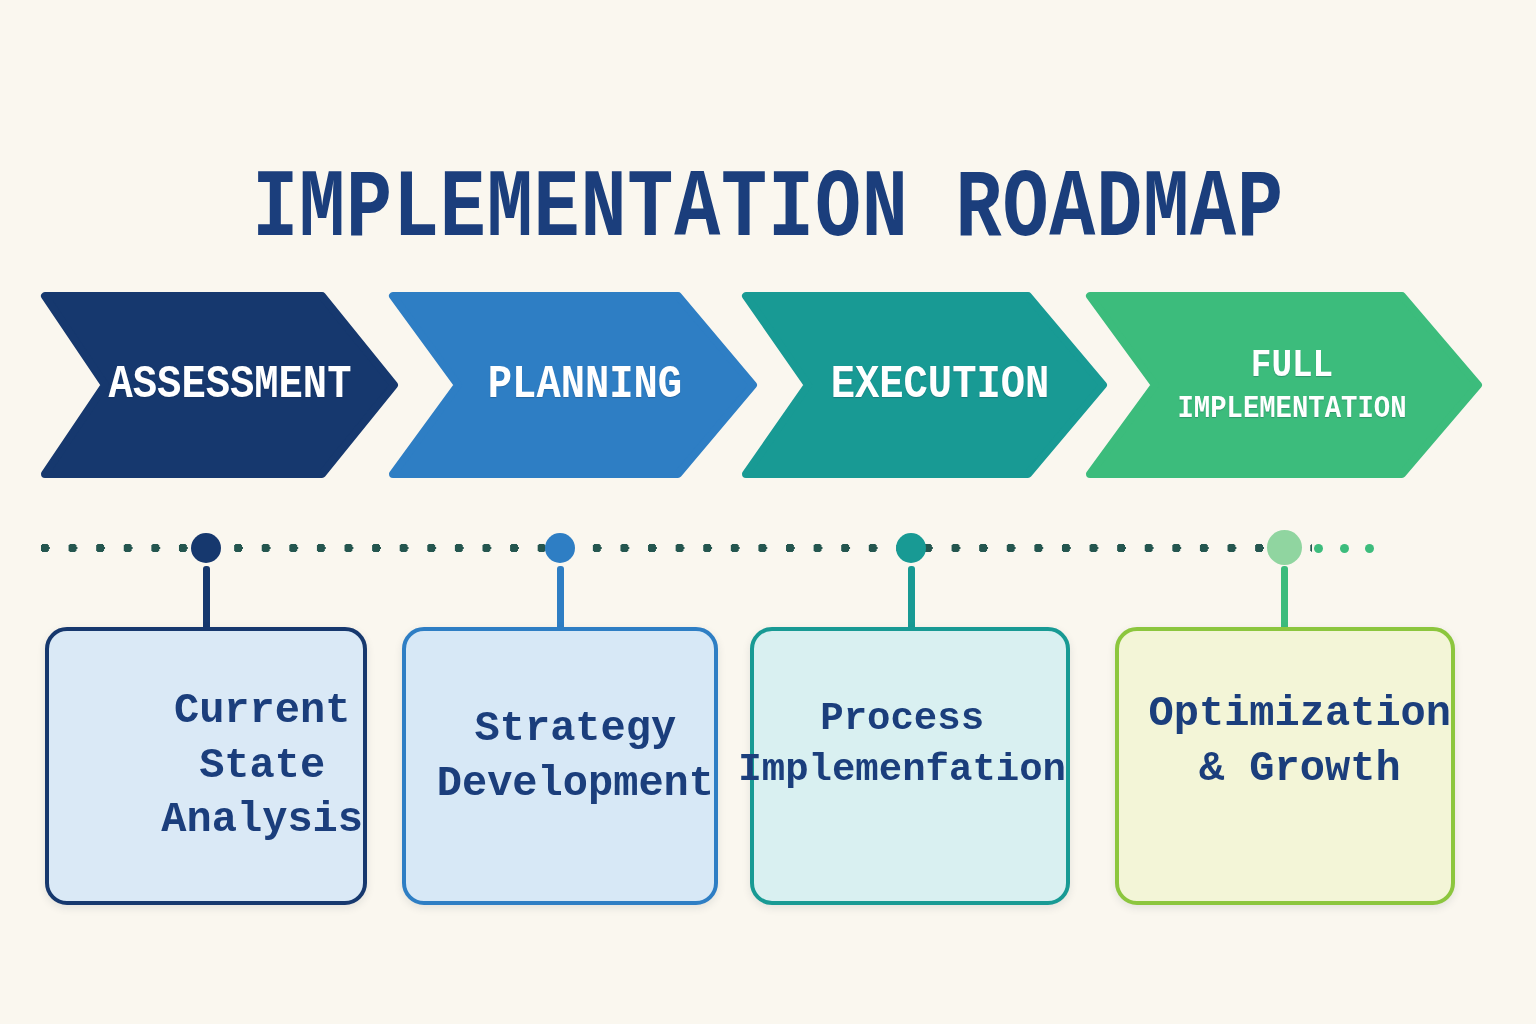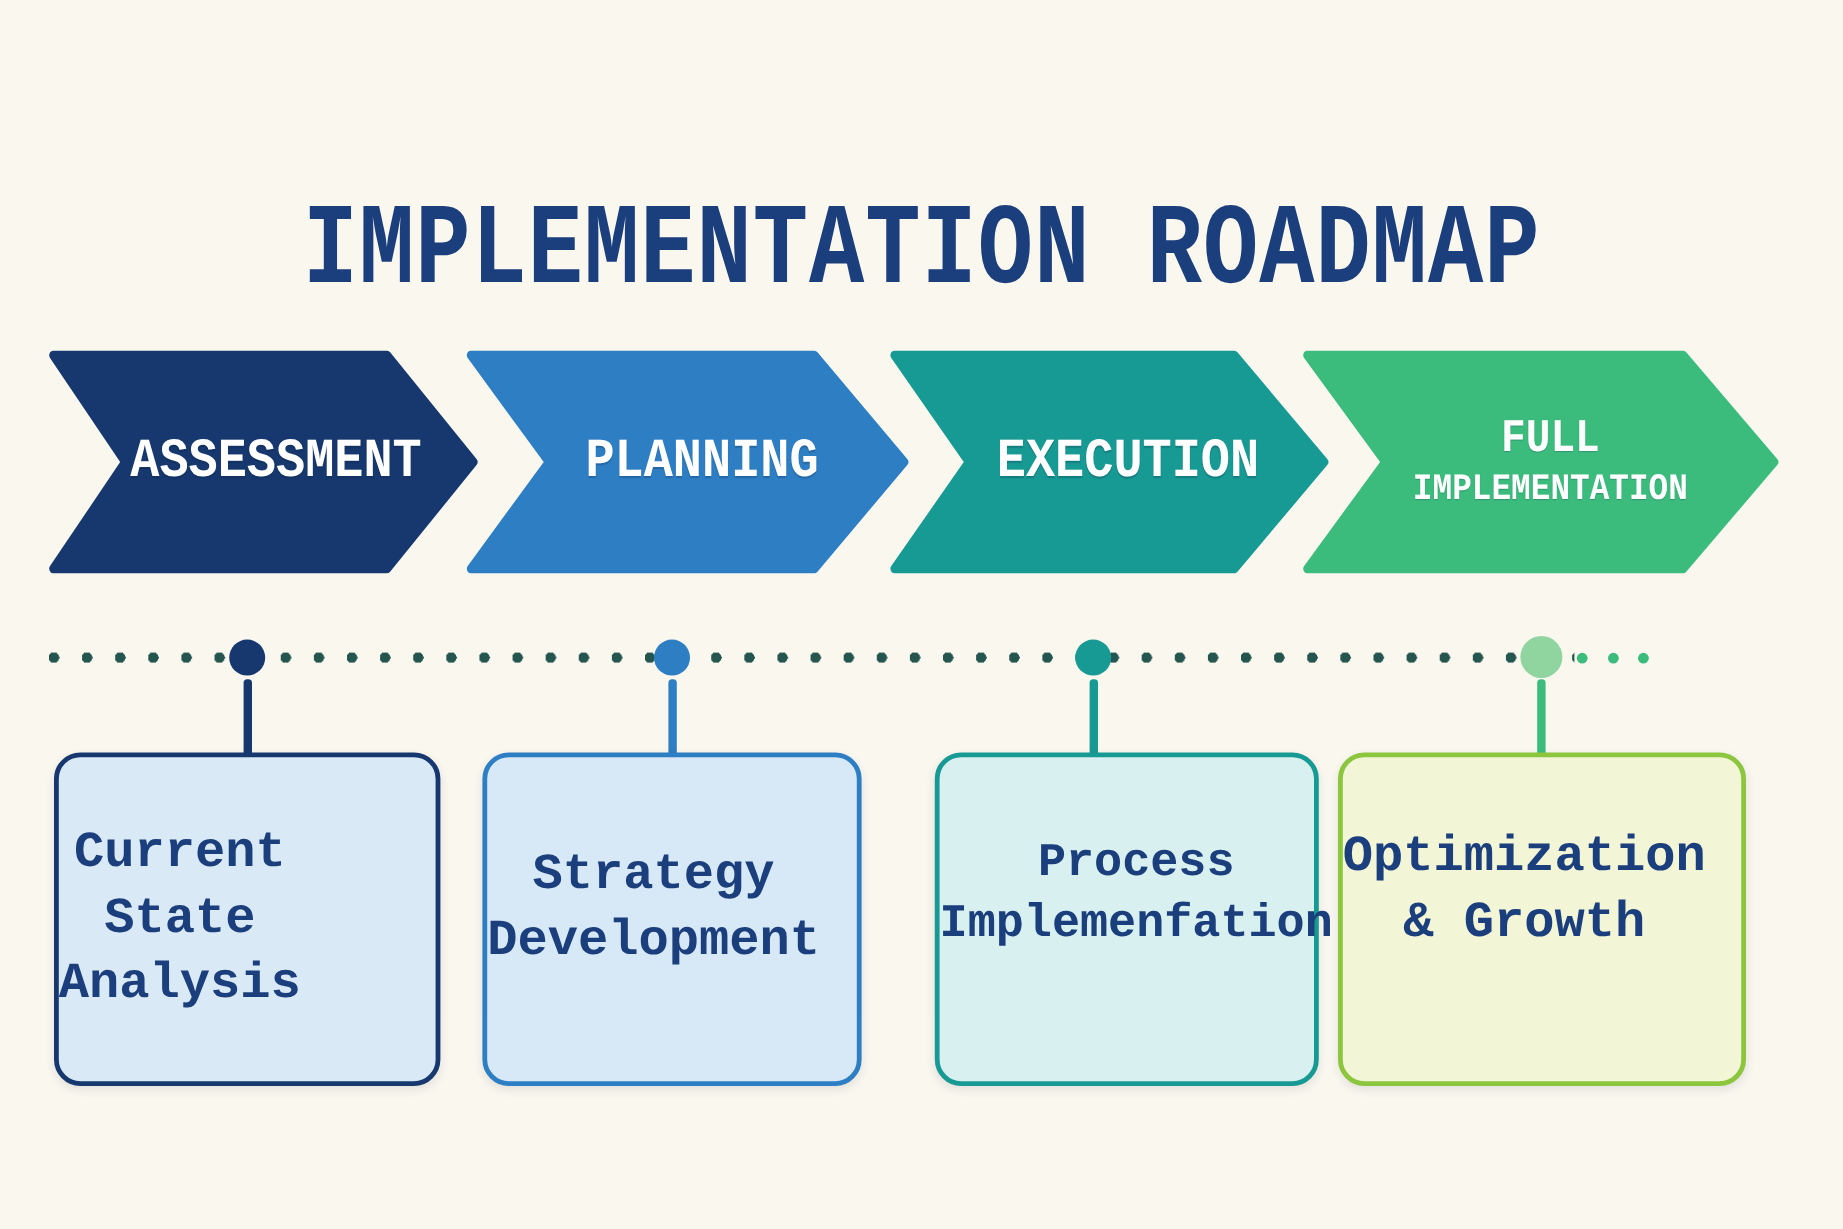--- a/index.html
+++ b/index.html
@@ -60,29 +60,29 @@
   .stem{position:absolute;top:566px;height:64px;width:7px;border-radius:3px;}
   .s1{left:203px;background:var(--stage1_main);}
   .s2{left:557px;background:var(--stage2_main);}
   .s3{left:908px;background:var(--stage3_main);}
   .s4{left:1281px;background:var(--stage4_main);}
 
   
   .box{
     position:absolute;top:627px;height:278px;box-sizing:border-box;
     border:4px solid;border-radius:22px;
-    display:flex;align-items:center;justify-content:flex-start;
+    display:flex;align-items:center;justify-content:flex-end;
     text-align:center;font-weight:800;
     color:var(--box_text,#1b3e7c);
     font-size:42px;line-height:1.3;white-space:pre-line;
     box-shadow:0 3px 8px rgba(20,40,60,.10);
   }
   .b1{left:45px;width:322px;border-color:var(--stage1_main);background:var(--stage1_box_bg);}
   .b2{left:402px;width:316px;border-color:var(--stage2_main);background:var(--stage2_box_bg);padding-bottom:18px;}
-  .b3{left:750px;width:320px;border-color:var(--stage3_main);background:var(--stage3_box_bg);padding-bottom:42px;font-size:39px;margin-left:29px;}
+  .b3{left:750px;width:320px;border-color:var(--stage3_main);background:var(--stage3_box_bg);padding-bottom:42px;font-size:39px;}
   .b4{left:1115px;width:340px;border-color:var(--stage4_box_border,#8cc63e);background:var(--stage4_box_bg);padding-bottom:48px;}
 </style>
 </head>
 <body>
 
 <div class="canvas">
 
   <h1 class="title">IMPLEMENTATION ROADMAP</h1>
 
   <svg class="arrows-svg" viewBox="0 0 1536 186" xmlns="http://www.w3.org/2000/svg" aria-hidden="true">

